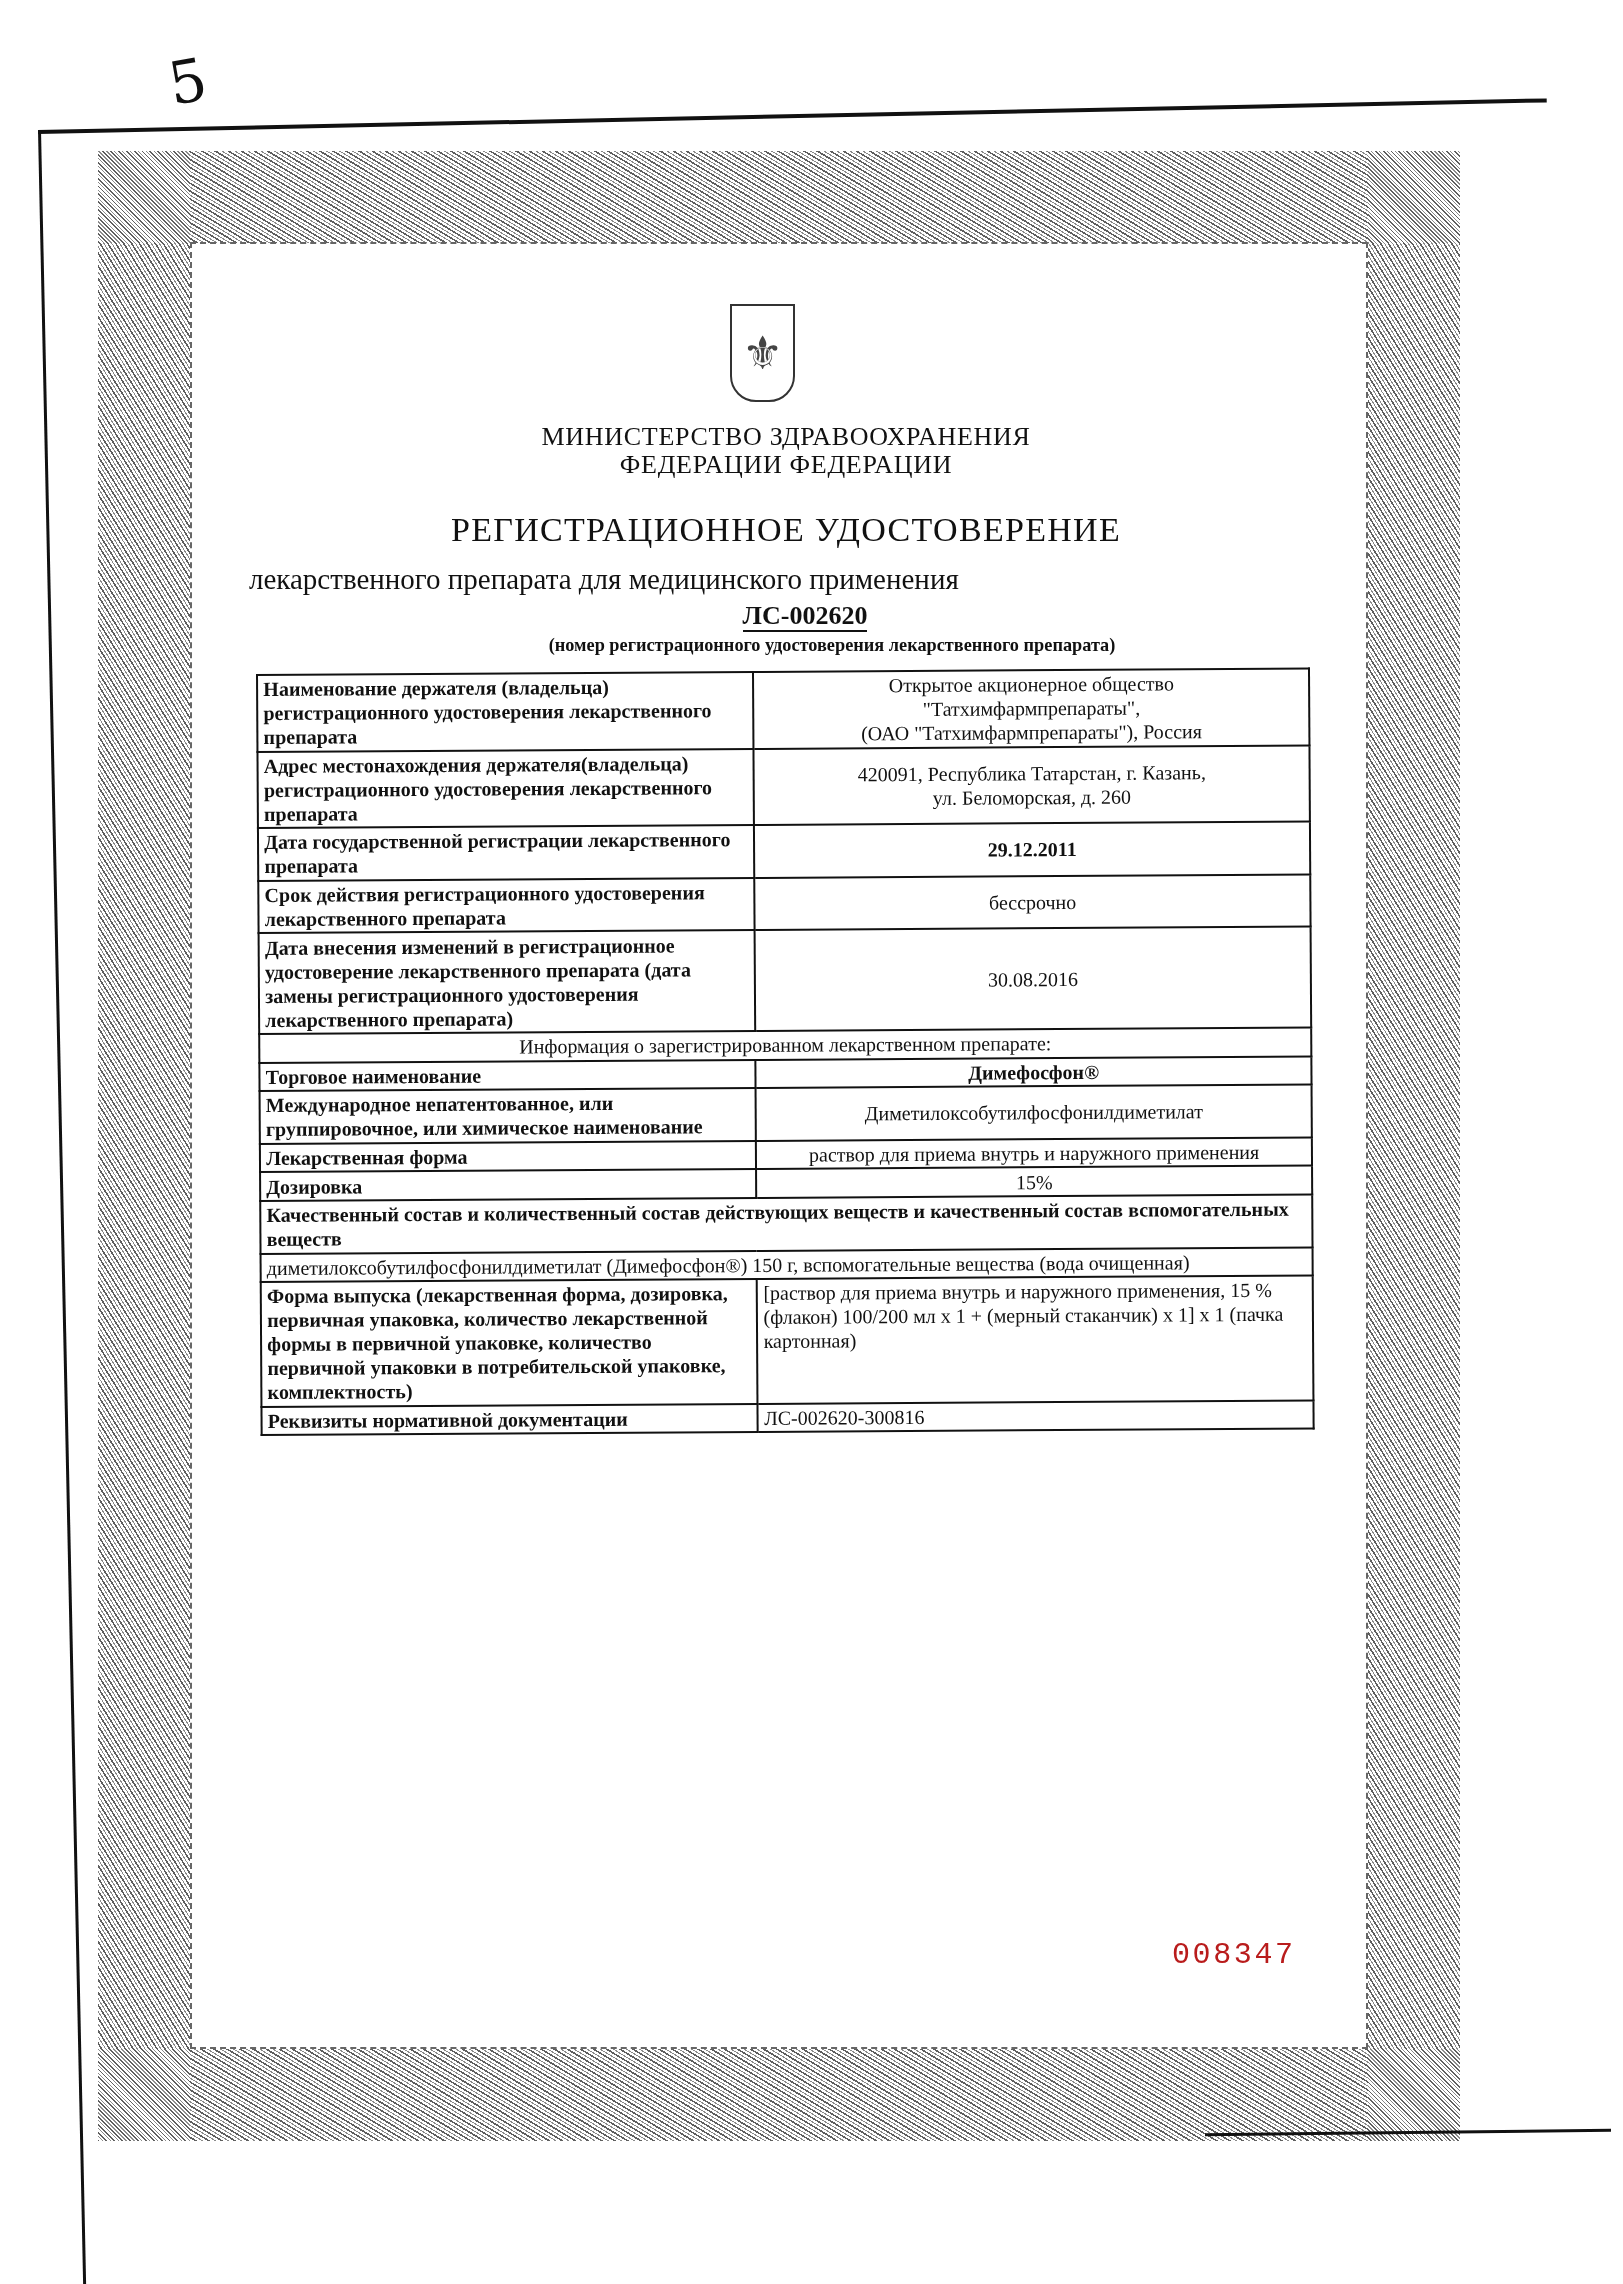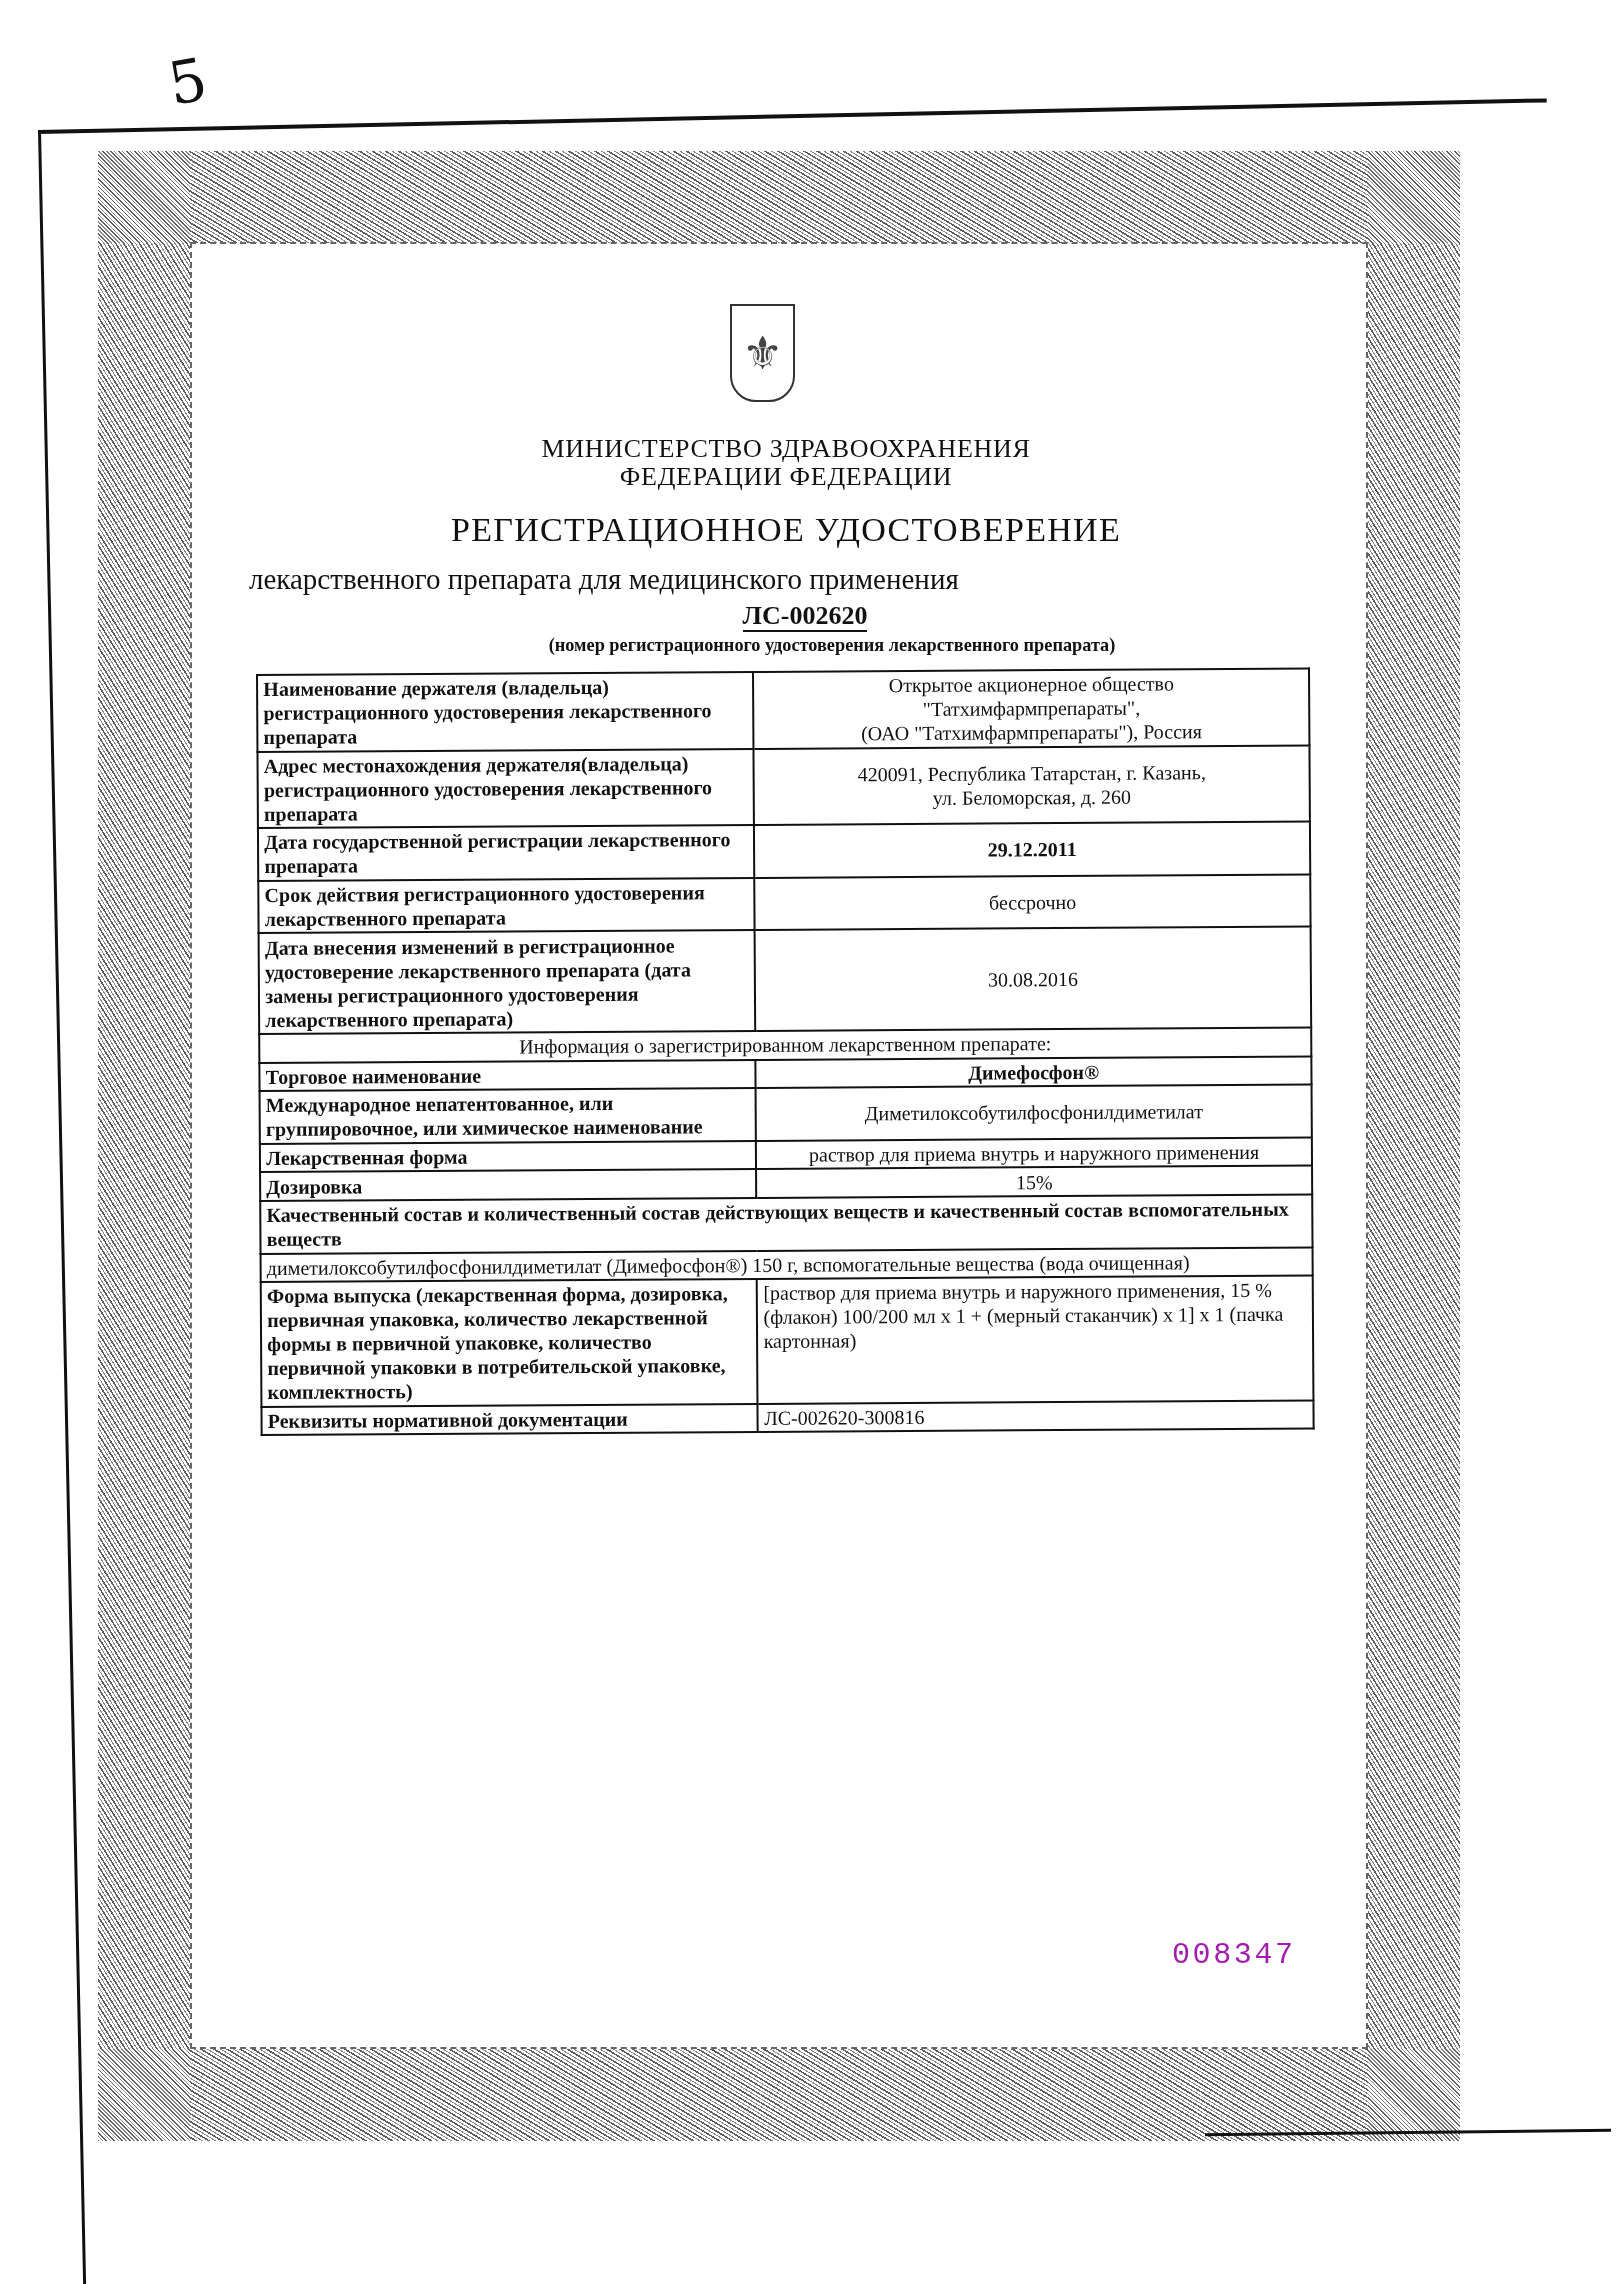--- a/index.html
+++ b/index.html
@@ -20,21 +20,21 @@
   .ornament-inner { position:absolute; left:190px; top:242px; width:1178px; height:1807px;
                     border:2px dashed #666; box-sizing:border-box; }
 
   .cert { position:absolute; left:249px; top:288px; width:1074px; }
 
   .emblem { position:absolute; left:481px; top:16.4px; width:65px; height:98px;
             border:2px solid #333; border-radius:0 0 26px 26px; box-sizing:border-box;
             display:flex; align-items:center; justify-content:center; font-size:46px; color:#444; }
 
   .ministry { position:absolute; left:0; width:1074px; text-align:center; font-size:26px;
-              letter-spacing:0.7px; line-height:29px;margin-top:12px; }
+              letter-spacing:0.7px; line-height:29px; }
   .ministry.l1 { top:134px; }
   .ministry.l2 { top:162px; }
 
   .cert-title { position:absolute; left:0; top:223px; width:1074px; text-align:center;
                 font-size:34px; letter-spacing:1.3px; }
   .cert-sub { position:absolute; left:0; top:275px; width:1113px; text-align:left;
               font-size:29px; }
   .cert-number { position:absolute; left:0; top:313px; width:1074px; text-align:center;
                  font-size:26px; font-weight:bold; }
   .cert-number span { border-bottom:2.6px solid #111;margin-left:38px; }
@@ -46,21 +46,21 @@
   table.reg td { border:2px solid #111; padding:1.3px 5.2px; vertical-align:top; }
   table.reg td.k { width:484px; font-weight:bold; }
   table.reg td.v { text-align:center; vertical-align:middle; }
   table.reg td.v.left { text-align:left; vertical-align:top; }
   table.reg td.v.bold { font-weight:bold; }
   table.reg td.full { text-align:center; }
   table.reg td.full.left { text-align:left; font-weight:bold; }
   table.reg td.full.plain { text-align:left; font-weight:normal; }
 
   .serial { position:absolute; left:1172px; top:1938px; font-family:"Liberation Mono","DejaVu Sans Mono",monospace;
-            font-size:30px; letter-spacing:2.6px; color:#a21caf; }
+            font-size:30px; letter-spacing:2.6px; color:#b91c1c; }
 
   .bottom-line { position:absolute; left:1205px; top:2131px; width:406px; height:2.6px; background:#111;
                  transform:rotate(-0.6deg); }
 </style>
 </head>
 <body>
 
 <div class="hand-mark">5</div>
 
 <div class="scan-frame"></div>

